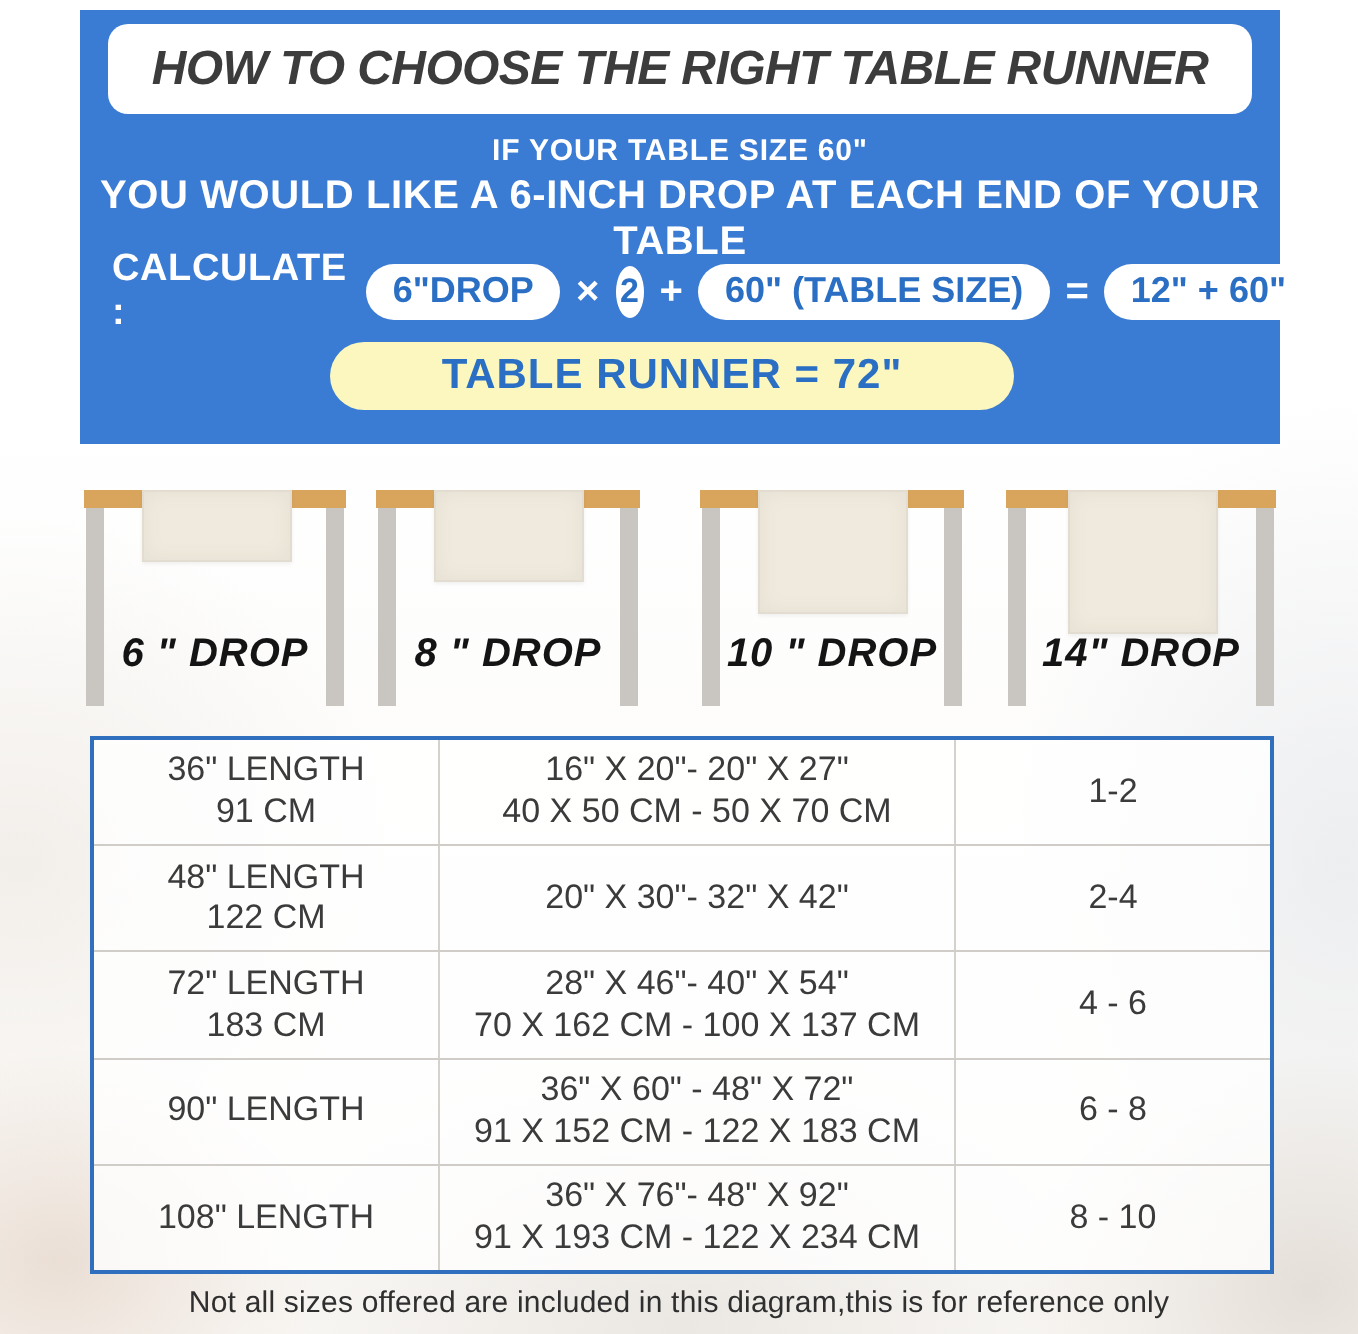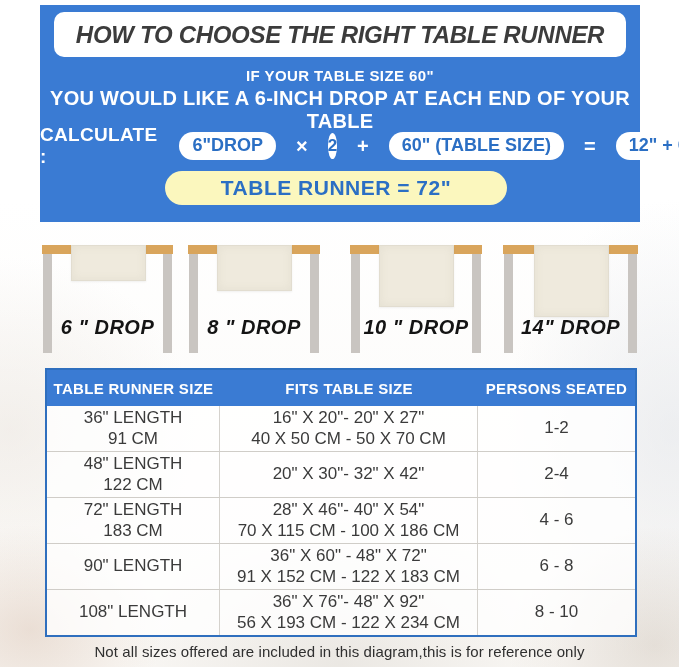--- a/index.html
+++ b/index.html
@@ -28,22 +28,22 @@
     display:flex; align-items:center; justify-content:center;
   }
   .title-box h1{
     margin:0; font-size:24px; font-weight:bold; font-style:italic;
     color:#3c3c3c; letter-spacing:-0.3px; white-space:nowrap;
   }
   .sub{position:absolute; left:0; width:100%; text-align:center; color:#ffffff; font-weight:bold;}
   .sub1{top:62px; font-size:15px; letter-spacing:.4px;}
   .sub2{top:82px; font-size:20px; letter-spacing:.3px;}
   .formula{
-    position:absolute; left:0; top:125px; width:100%; height:32px;
-    display:flex; align-items:center; justify-content:space-between; gap:20px;
+    position:absolute; left:16px; top:125px; width:100%; height:32px;
+    display:flex; align-items:center; justify-content:space-between; gap:8px;
   }
   .calc-label{color:#ffffff; font-weight:bold; font-size:19px; letter-spacing:.3px; margin-right:2px;}
   .pill{
     background:#ffffff; color:#2b6fc4; font-weight:bold; font-size:18px;
     border-radius:16px; padding:3px 13px 4px; white-space:nowrap; line-height:1.2;
   }
   .circle{
     width:26px; height:26px; padding:0; border-radius:50%;
     display:flex; align-items:center; justify-content:center; font-size:17px;
   }
@@ -148,25 +148,20 @@
       <div class="fig fig-3">
         <div class="tabletop"></div>
         <div class="leg l"></div>
         <div class="leg r"></div>
         <div class="runner" style="height: 72px;"></div>
         <div class="drop-label">14" DROP</div>
       </div>
     </section>
 
   <section class="size-table">
-    <div class="thead">
-      <div class="th c1">TABLE RUNNER SIZE</div>
-      <div class="th c2">FITS TABLE SIZE</div>
-      <div class="th c3">PERSONS SEATED</div>
-    </div>
     <div class="tbody" id="tbody">
         <div class="row">
           <div class="cell c1">
             <div>36" LENGTH</div>
             <div>91 CM</div>
           </div>
           <div class="cell c2">
             <div>16" X 20"- 20" X 27"</div>
             <div>40 X 50 CM - 50 X 70 CM</div>
           </div>
@@ -186,21 +181,21 @@
             <div>2-4</div>
           </div>
         </div>
         <div class="row">
           <div class="cell c1">
             <div>72" LENGTH</div>
             <div>183 CM</div>
           </div>
           <div class="cell c2">
             <div>28" X 46"- 40" X 54"</div>
-            <div>70 X 115 CM - 100 X 186 CM</div>
+            <div>70 X 162 CM - 100 X 137 CM</div>
           </div>
           <div class="cell c3">
             <div>4 - 6</div>
           </div>
         </div>
         <div class="row">
           <div class="cell c1">
             <div>90" LENGTH</div>
           </div>
           <div class="cell c2">
@@ -210,21 +205,21 @@
           <div class="cell c3">
             <div>6 - 8</div>
           </div>
         </div>
         <div class="row">
           <div class="cell c1">
             <div>108" LENGTH</div>
           </div>
           <div class="cell c2">
             <div>36" X 76"- 48" X 92"</div>
-            <div>56 X 193 CM - 122 X 234 CM</div>
+            <div>91 X 193 CM - 122 X 234 CM</div>
           </div>
           <div class="cell c3">
             <div>8 - 10</div>
           </div>
         </div>
       </div>
   </section>
 
   <div class="note">Not all sizes offered are included in this diagram,this is for reference only</div>
 </div>

